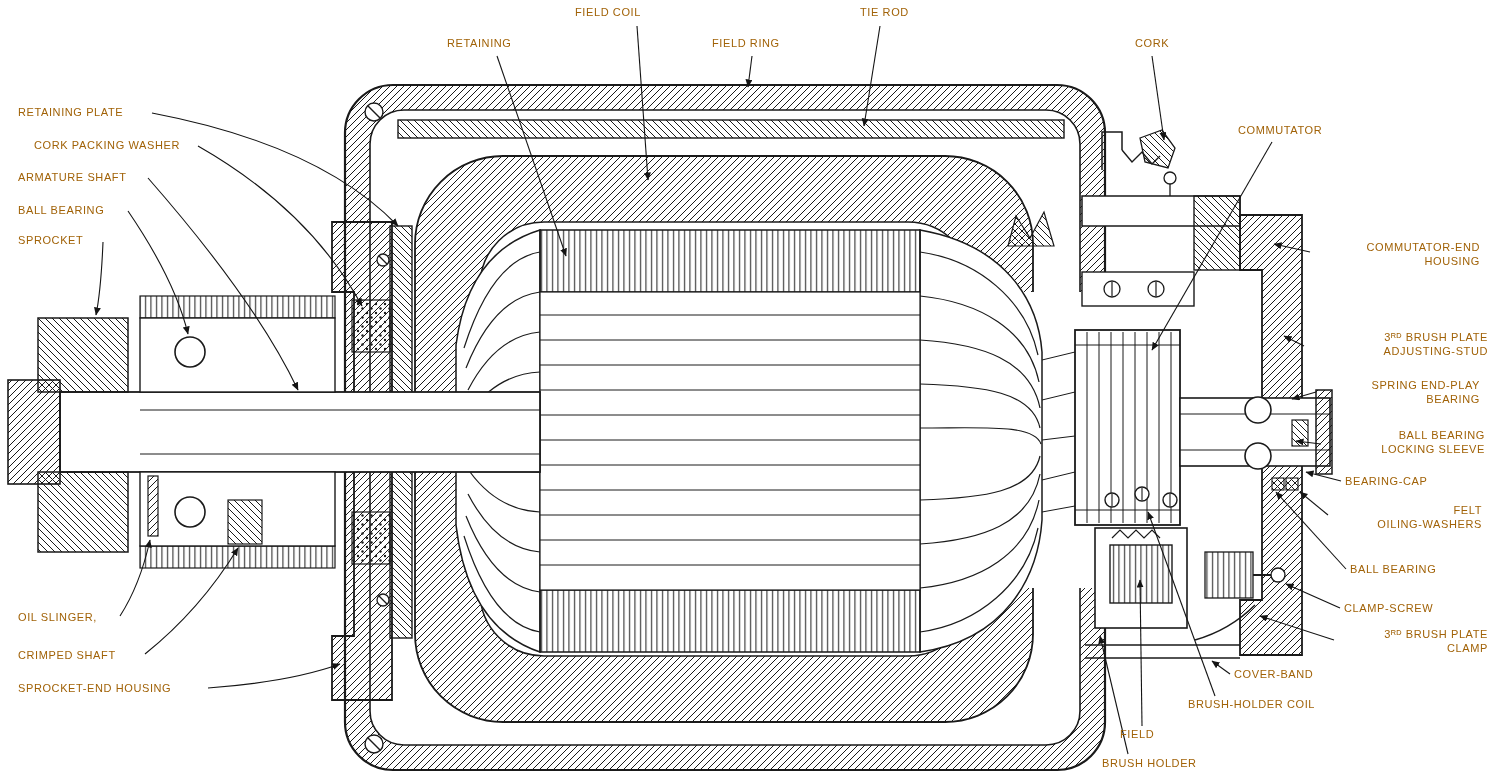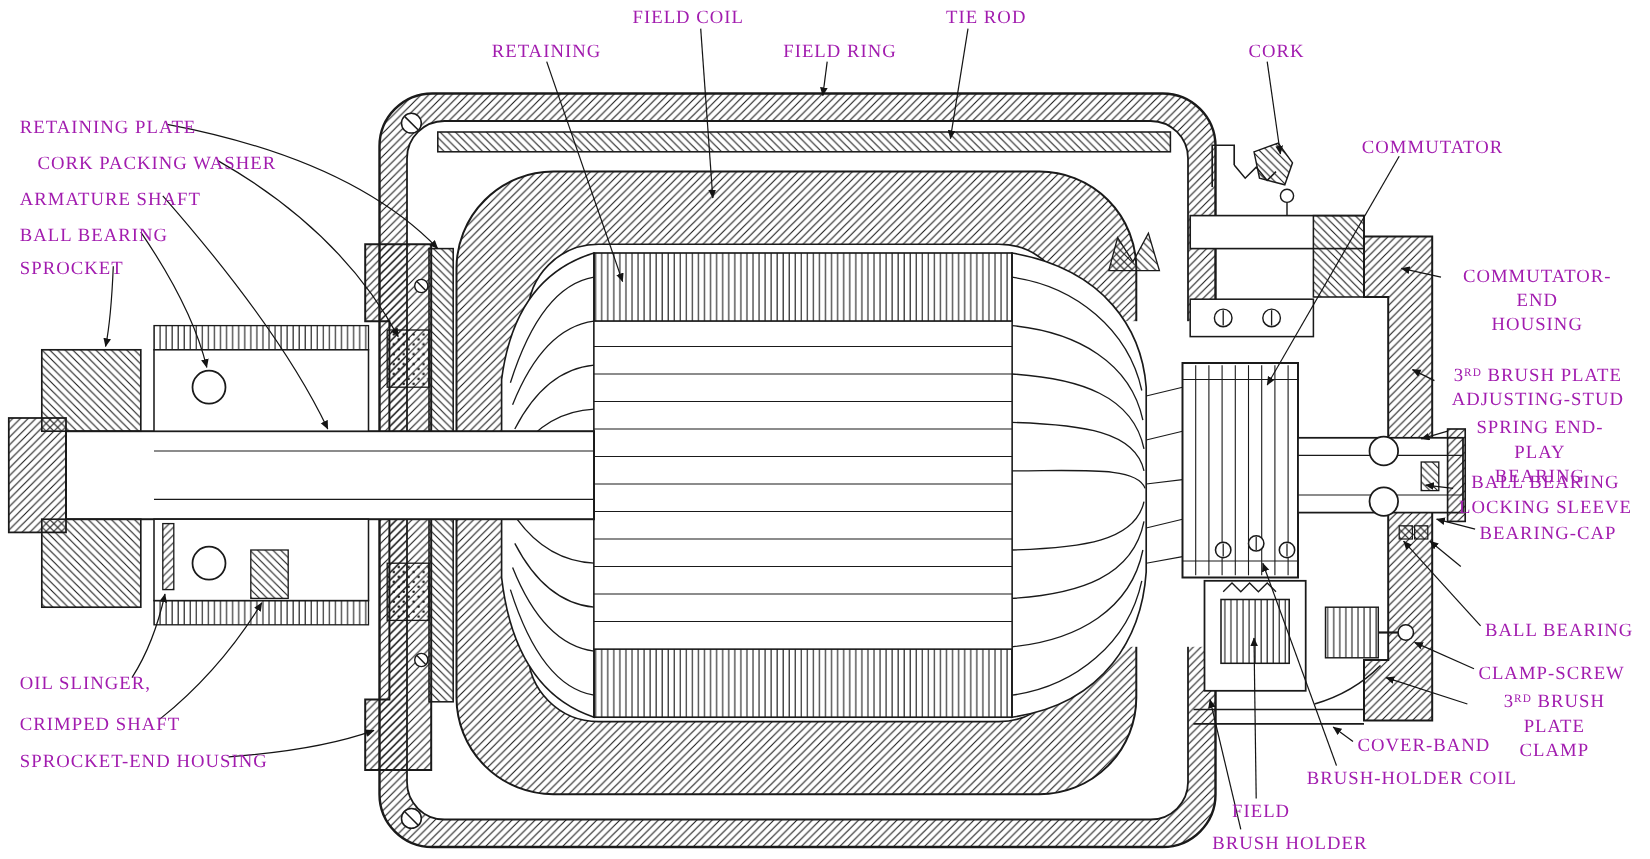--- a/index.html
+++ b/index.html
@@ -1,27 +1,27 @@
 <!DOCTYPE html>
 <html><head>
 <meta charset="utf-8">
 <style>
   html,body{margin:0;padding:0;background:#ffffff;}
   #stage{position:relative;width:1500px;height:781px;background:#ffffff;overflow:hidden;}
   #drawing{position:absolute;left:0;top:0;}
   .lbl{
     position:absolute;
-    font-family:Liberation Serif, serif;
-    font-size:17px;
+    font-family:Liberation Sans, sans-serif;
+    font-size:11px;
     line-height:1.28;
     letter-spacing:.055em;
-    color:#a21caf;
+    color:#a16207;
     white-space:pre-line;
   }
-  .lbl.c{text-align:center;}
+  .lbl.c{text-align:right;}
 </style>
 </head>
 <body>
 
 <div id="stage">
 
   <svg id="drawing" width="1500" height="781" viewBox="0 0 1500 781">
     <defs>
       <pattern id="hA" width="7" height="7" patternUnits="userSpaceOnUse">
         <path d="M-1,8 L8,-1 M-1,1 L1,-1 M6,8 L8,6" stroke="#1a1a1a" stroke-width="1"></path>
@@ -268,20 +268,22 @@
 
   <div class="lbl c" style="left:1315px;top:240px;width:165px">COMMUTATOR-END
 HOUSING</div>
   <div class="lbl c" style="left:1308px;top:330px;width:180px">3ᴿᴰ BRUSH PLATE
 ADJUSTING-STUD</div>
   <div class="lbl c" style="left:1320px;top:378px;width:160px">SPRING END-PLAY
 BEARING</div>
   <div class="lbl c" style="left:1325px;top:428px;width:160px">BALL BEARING
 LOCKING SLEEVE</div>
   <div class="lbl" style="left:1345px;top:474px">BEARING-CAP</div>
+  <div class="lbl c" style="left:1332px;top:503px;width:150px">FELT
+OILING-WASHERS</div>
   <div class="lbl" style="left:1350px;top:562px">BALL BEARING</div>
   <div class="lbl" style="left:1344px;top:601px">CLAMP-SCREW</div>
   <div class="lbl c" style="left:1338px;top:627px;width:150px">3ᴿᴰ BRUSH PLATE
 CLAMP</div>
   <div class="lbl" style="left:1234px;top:667px">COVER-BAND</div>
   <div class="lbl" style="left:1188px;top:697px">BRUSH-HOLDER COIL</div>
   <div class="lbl" style="left:1120px;top:727px">FIELD</div>
   <div class="lbl" style="left:1102px;top:756px">BRUSH HOLDER</div>
 
 </div>

